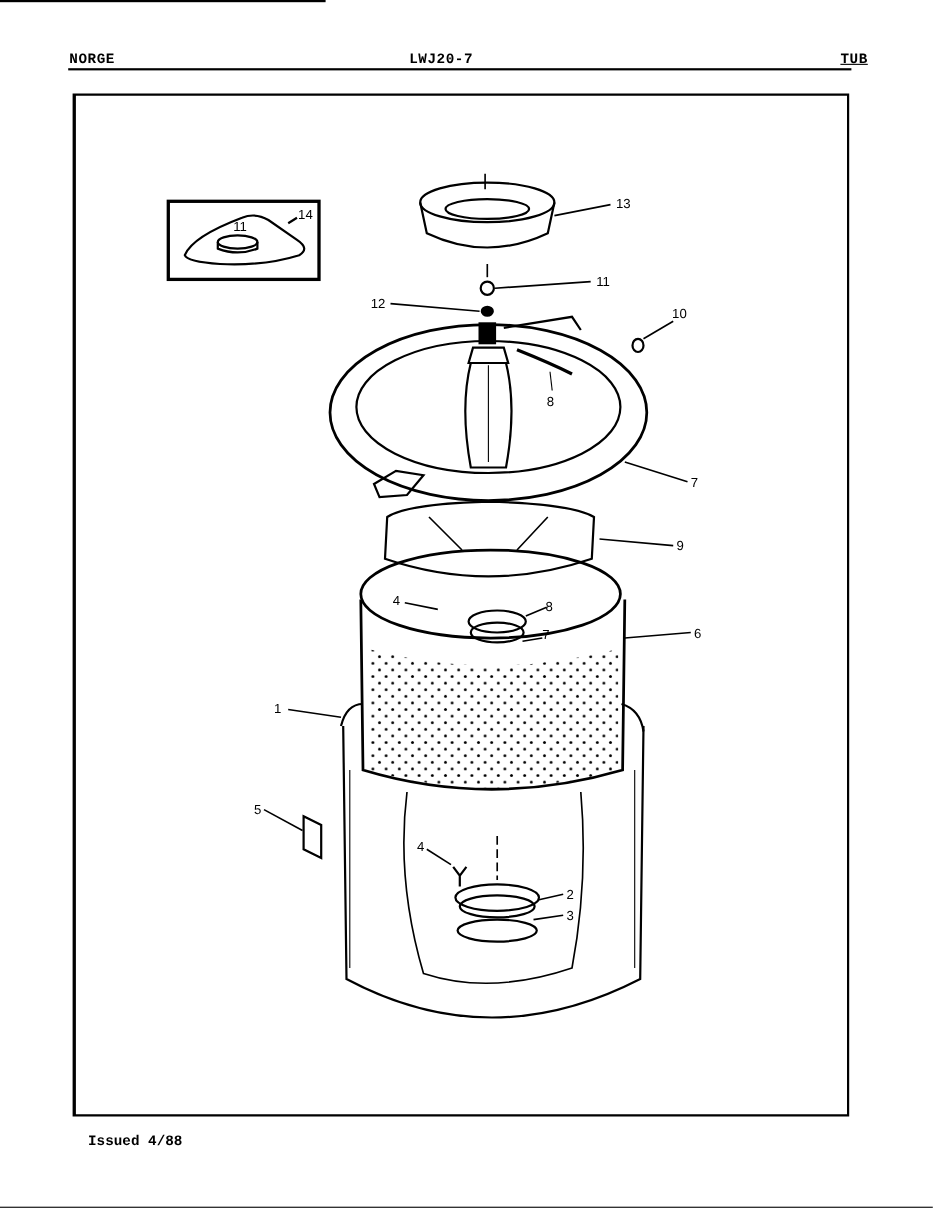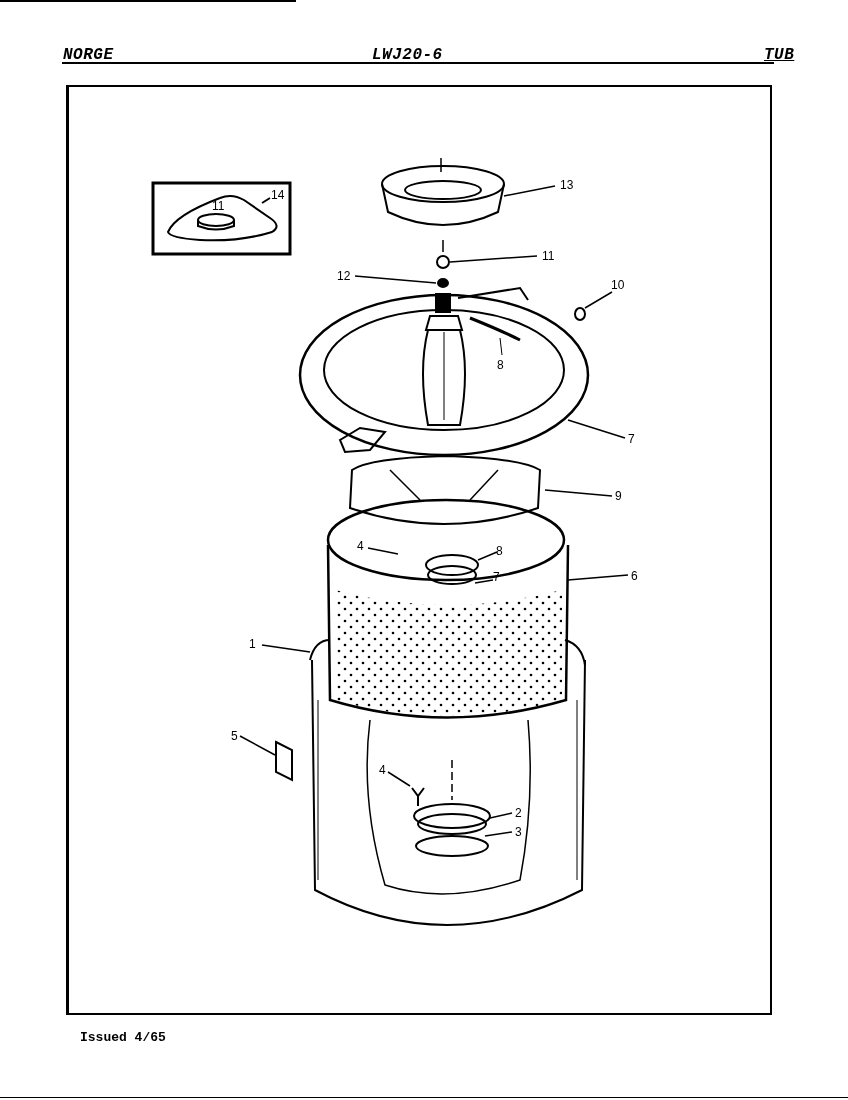--- a/index.html
+++ b/index.html
@@ -1,36 +1,36 @@
 <!DOCTYPE html>
 <html><head>
 <meta charset="utf-8">
 <style>
   html, body { margin: 0; padding: 0; background: #ffffff; }
   body { width: 848px; height: 1100px; position: relative; overflow: hidden;
          font-family: "Liberation Mono", "DejaVu Sans Mono", monospace; color: #000; }
   .topline { position: absolute; left: 0; top: 0; width: 296px; height: 2px; background: #000; }
-  .header { position: absolute; top: 46px; font-size: 16px; font-weight: bold; letter-spacing: 0.5px; font-style: italic; }
+  .header { position: absolute; top: 46px; font-size: 13px; font-weight: bold; letter-spacing: 0.5px; }
   .hdr-left { left: 63px; }
   .hdr-mid { left: 372px; }
   .hdr-right { left: 764px; text-decoration: underline; }
   .header-rule { position: absolute; left: 62px; top: 62px; width: 712px; height: 2px; background: #000; }
   .frame { position: absolute; left: 66px; top: 85px; width: 706px; height: 930px;
            border: 2px solid #000; border-left-width: 3px; box-sizing: border-box; }
   .footer { position: absolute; left: 80px; top: 1030px; font-size: 13px; font-weight: bold; }
   .bottomline { position: absolute; left: 0; top: 1097px; width: 848px; height: 1px; background: #000; }
   svg { position: absolute; left: 0; top: 0; }
   .lbl { font-family: "Liberation Sans", "DejaVu Sans", sans-serif; font-size: 12px; fill: #000; }
 </style>
 </head>
 <body>
 
 <div class="topline"></div>
 <div class="header hdr-left">NORGE</div>
-<div class="header hdr-mid">LWJ20-6</div>
+<div class="header hdr-mid">LWJ20-7</div>
 <div class="header hdr-right">TUB</div>
 <div class="header-rule"></div>
 
 <div class="frame"></div>
 
 <svg width="848" height="1100" viewBox="0 0 848 1100" fill="none" stroke="#000" stroke-width="2">
 
   <g>
     <rect x="153" y="183" width="137" height="71" stroke-width="3"></rect>
     <path d="M168 232 Q175 215 220 198 Q232 193 244 200 L270 218 Q282 226 272 232 Q240 242 200 240 Q170 238 168 232 Z"></path>
@@ -143,14 +143,14 @@
     <text class="lbl" x="379" y="774" stroke="none">4</text>
   </g>
 
   <g>
     <path d="M276 742 L292 750 L292 780 L276 772 Z"></path>
     <line x1="240" y1="736" x2="275" y2="755" stroke-width="1.5"></line>
     <text class="lbl" x="231" y="740" stroke="none">5</text>
   </g>
 </svg>
 
-<div class="footer">Issued 4/65</div>
+<div class="footer">Issued 4/88</div>
 <div class="bottomline"></div>
 
 </body></html>

